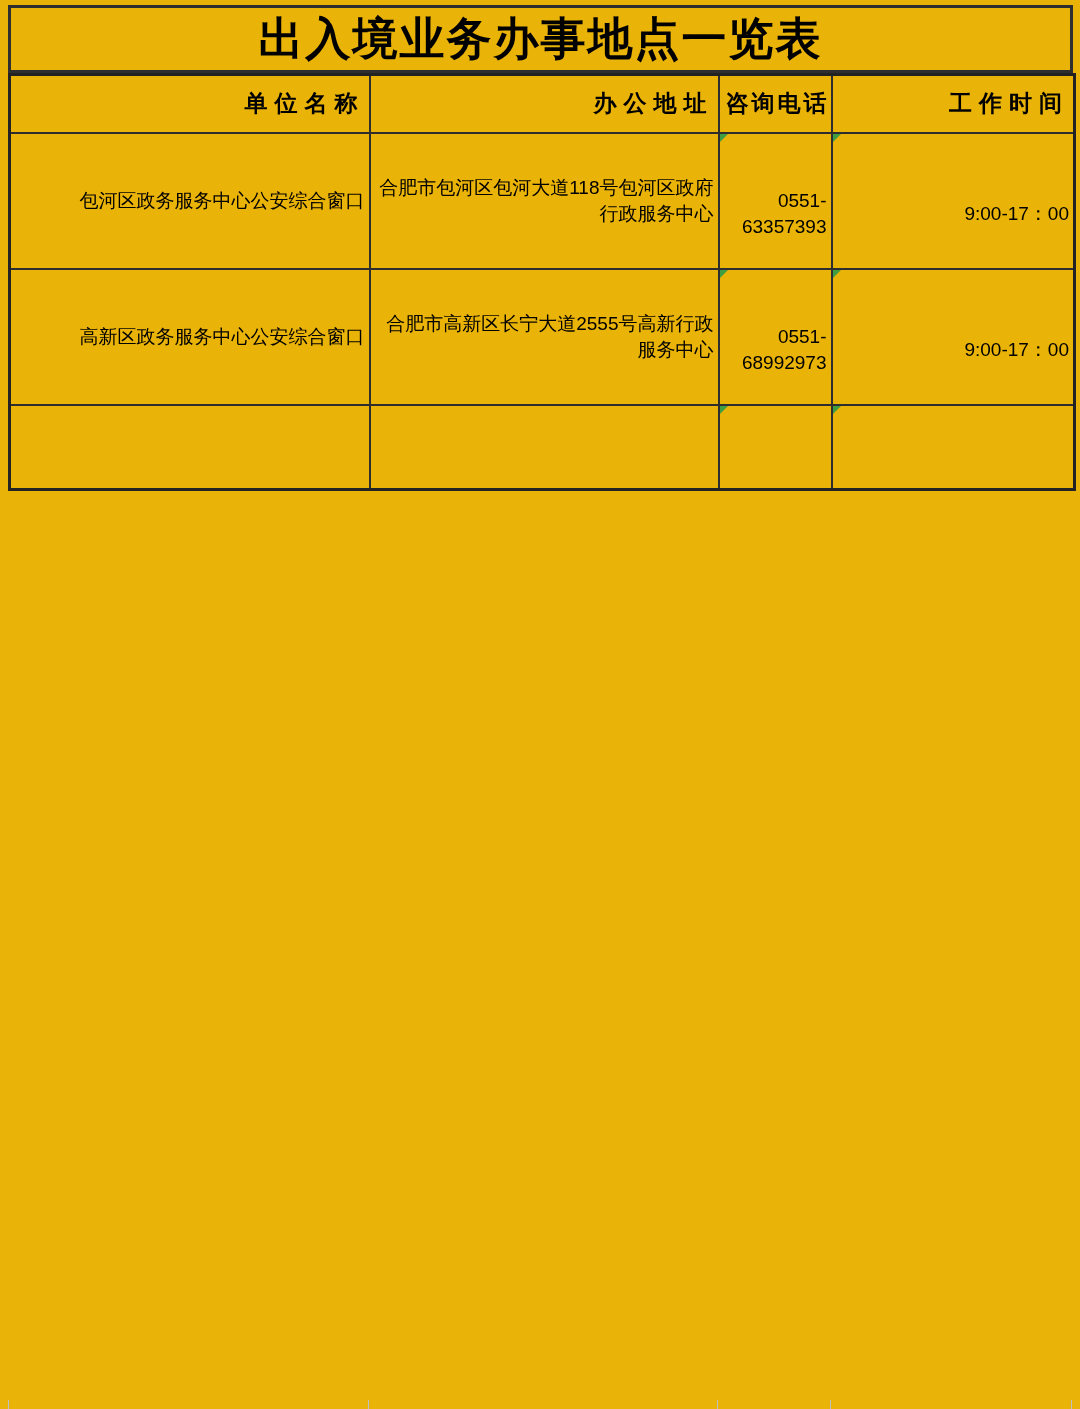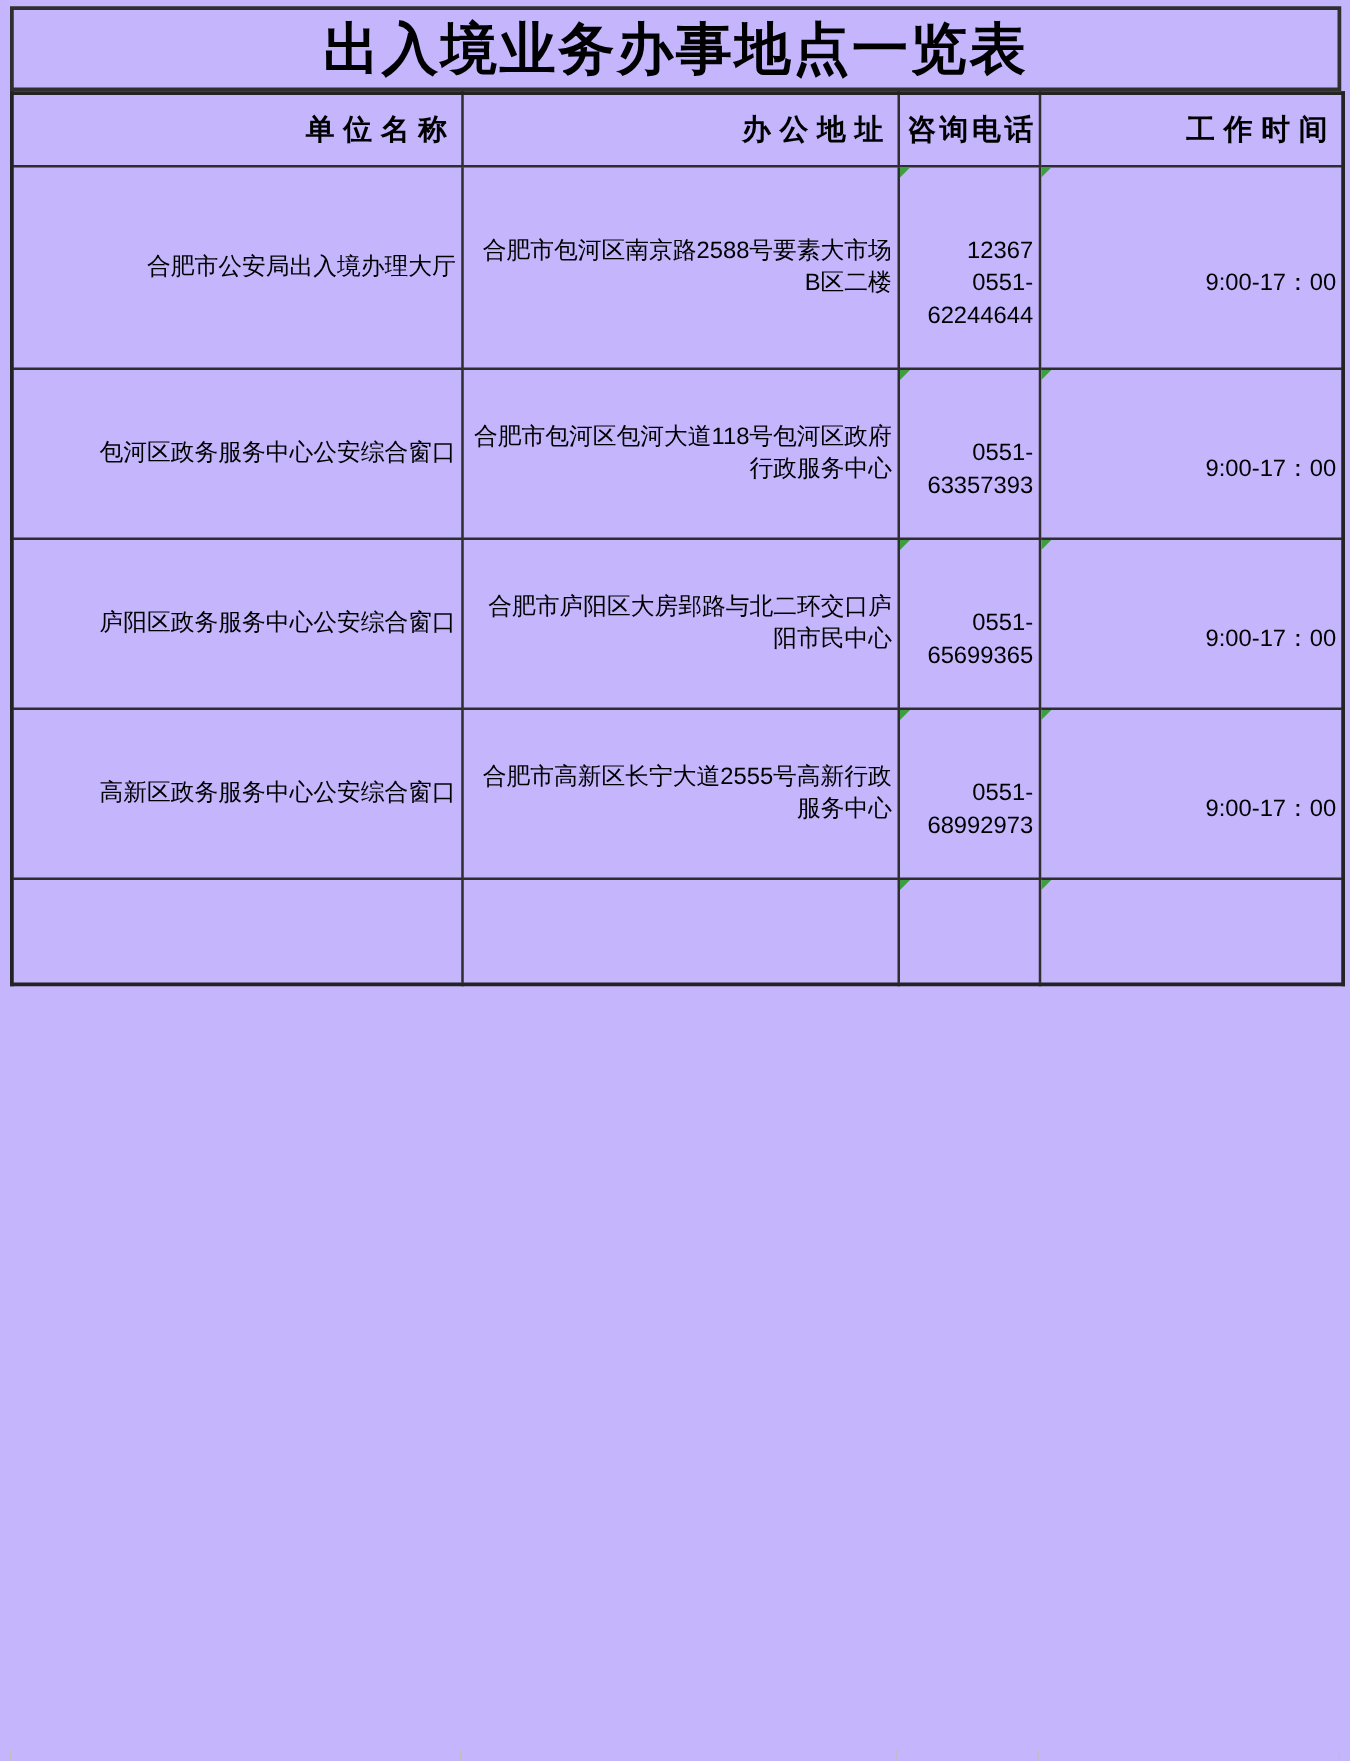--- a/index.html
+++ b/index.html
@@ -3,21 +3,21 @@
 <meta charset="utf-8">
 <style>
   html,body{margin:0;padding:0;background:#ffffff;}
   body{
     width:1080px;height:1409px;
     font-family:"Liberation Sans","DejaVu Sans",sans-serif;
     color:#000;
     position:relative;
     overflow:hidden;
   }
-  .page{position:relative;width:1080px;height:1409px;background:#c4b5fd;}
+  .page{position:relative;width:1080px;height:1409px;background:#eab308;}
 
   
   .title-box{
     position:absolute;left:8px;top:5px;width:1059px;height:62px;
     border:3px solid #2f2f2f;
     display:flex;align-items:center;justify-content:center;
     font-size:45px;font-weight:bold;letter-spacing:2px;
     white-space:nowrap;
   }
 
@@ -79,75 +79,40 @@
     </colgroup>
     <thead>
       <tr>
         <th>单位名称</th>
         <th>办公地址</th>
         <th class="h-phone">咨询电话</th>
         <th>工作时间</th>
       </tr>
     </thead>
     <tbody>
-    <tr>
-      <td class="c-name">
-        <div class="cell-text">合肥市公安局出入境办理大厅</div>
-      </td>
-      <td class="c-addr">
-        <div class="cell-text">合肥市包河区南京路2588号要素大市场B区二楼</div>
-      </td>
-      <td class="c-phone">
-        <span class="flag"></span>
-        <div class="cell-text">12367
-0551-
-62244644</div>
-      </td>
-      <td class="c-hours">
-        <span class="flag"></span>
-        <div class="cell-text">9:00-17：00</div>
-      </td>
-    </tr>
 
 
     <tr>
       <td class="c-name">
         <div class="cell-text">包河区政务服务中心公安综合窗口</div>
       </td>
       <td class="c-addr">
         <div class="cell-text">合肥市包河区包河大道118号包河区政府行政服务中心</div>
       </td>
       <td class="c-phone">
         <span class="flag"></span>
         <div class="cell-text">0551-
 63357393</div>
       </td>
       <td class="c-hours">
         <span class="flag"></span>
         <div class="cell-text">9:00-17：00</div>
       </td>
     </tr>
 
-    <tr>
-      <td class="c-name">
-        <div class="cell-text">庐阳区政务服务中心公安综合窗口</div>
-      </td>
-      <td class="c-addr">
-        <div class="cell-text">合肥市庐阳区大房郢路与北二环交口庐阳市民中心</div>
-      </td>
-      <td class="c-phone">
-        <span class="flag"></span>
-        <div class="cell-text">0551-
-65699365</div>
-      </td>
-      <td class="c-hours">
-        <span class="flag"></span>
-        <div class="cell-text">9:00-17：00</div>
-      </td>
-    </tr>
 
 
 
 
 
     <tr>
       <td class="c-name">
         <div class="cell-text">高新区政务服务中心公安综合窗口</div>
       </td>
       <td class="c-addr">

